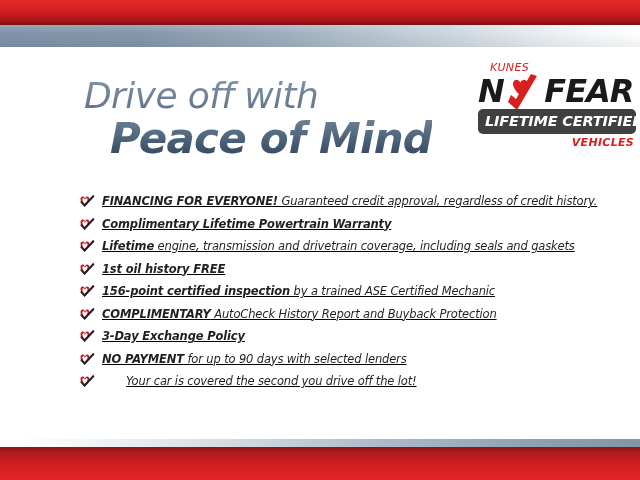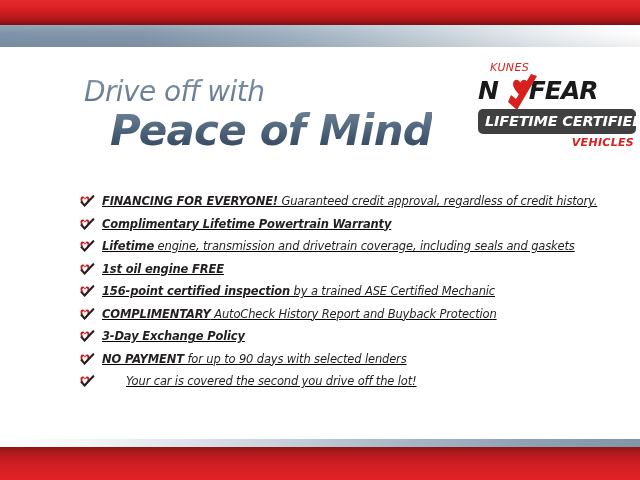--- a/index.html
+++ b/index.html
@@ -61,21 +61,21 @@
   .headline {
     position: absolute;
     left: 84px; top: 78px;
     line-height: 1;
     user-select: none;
   }
   .headline-l1 {
     font-family: "DejaVu Sans", sans-serif;
     font-style: italic;
     font-weight: 400;
-    font-size: 28px;
+    font-size: 36px;
     letter-spacing: -0.6px;
     background: linear-gradient(to bottom, #8295a8 0%, #6c8096 55%, #5d7289 100%);
     -webkit-background-clip: text;
     background-clip: text;
     color: transparent;
     -webkit-text-fill-color: transparent;
     white-space: nowrap;
     text-decoration: underline;
   }
   .headline-l2 {
@@ -113,21 +113,21 @@
   }
   .logo-main {
     position: relative;
     height: 34px;
     margin-top: 1px;
   }
   .logo-nofear {
     font-family: "DejaVu Sans", sans-serif;
     font-style: italic;
     font-weight: bold;
-    font-size: 25px;
+    font-size: 32px;
     color: #1a1a1a;
     letter-spacing: -1px;
     line-height: 34px;
     white-space: nowrap;
   }
   .logo-heartcheck {
     position: absolute;
     left: 22px; top: -2px;
     width: 40px; height: 40px;
   }
@@ -264,21 +264,21 @@
           <div class="bullet-text"><span class="b">Lifetime</span><span> engine, transmission and drivetrain coverage, including seals and gaskets</span></div>
         </div>
       </div>
       <div class="bullet">
         <span class="bullet-mark"><svg viewBox="0 0 34 30">
             <path d="M5 10.5 C5 6.2 8.6 3.8 11.8 6.1 C12.8 6.8 13.5 7.9 13.9 8.8 C14.3 7.9 15 6.8 16 6.1 C19.2 3.8 22.8 6.2 22.8 10.5 C22.8 17 13.9 24.8 13.9 24.8 C13.9 24.8 5 17 5 10.5 Z" fill="#c8161b"></path>
             <path d="M8.6 11.2 C8.6 8.9 10.5 7.6 12.2 8.8 C12.9 9.3 13.4 10 13.6 10.6 L13.9 11.4 L14.2 10.6 C14.4 10 14.9 9.3 15.6 8.8 C17.3 7.6 19.2 8.9 19.2 11.2 C19.2 15.4 13.9 20.6 13.9 20.6 C13.9 20.6 8.6 15.4 8.6 11.2 Z" fill="#ffffff"></path>
             <path d="M6.5 13.5 L12.5 20.5 L30.5 1.5 L33 5 L13 26 L4.5 16.5 Z" fill="#231f20"></path>
           </svg></span>
         <div>
-          <div class="bullet-text"><span class="b">1st oil engine FREE</span></div>
+          <div class="bullet-text"><span class="b">1st oil history FREE</span></div>
         </div>
       </div>
       <div class="bullet">
         <span class="bullet-mark"><svg viewBox="0 0 34 30">
             <path d="M5 10.5 C5 6.2 8.6 3.8 11.8 6.1 C12.8 6.8 13.5 7.9 13.9 8.8 C14.3 7.9 15 6.8 16 6.1 C19.2 3.8 22.8 6.2 22.8 10.5 C22.8 17 13.9 24.8 13.9 24.8 C13.9 24.8 5 17 5 10.5 Z" fill="#c8161b"></path>
             <path d="M8.6 11.2 C8.6 8.9 10.5 7.6 12.2 8.8 C12.9 9.3 13.4 10 13.6 10.6 L13.9 11.4 L14.2 10.6 C14.4 10 14.9 9.3 15.6 8.8 C17.3 7.6 19.2 8.9 19.2 11.2 C19.2 15.4 13.9 20.6 13.9 20.6 C13.9 20.6 8.6 15.4 8.6 11.2 Z" fill="#ffffff"></path>
             <path d="M6.5 13.5 L12.5 20.5 L30.5 1.5 L33 5 L13 26 L4.5 16.5 Z" fill="#231f20"></path>
           </svg></span>
         <div>
           <div class="bullet-text"><span class="b">156-point certified inspection</span><span> by a trained ASE Certified Mechanic</span></div>

